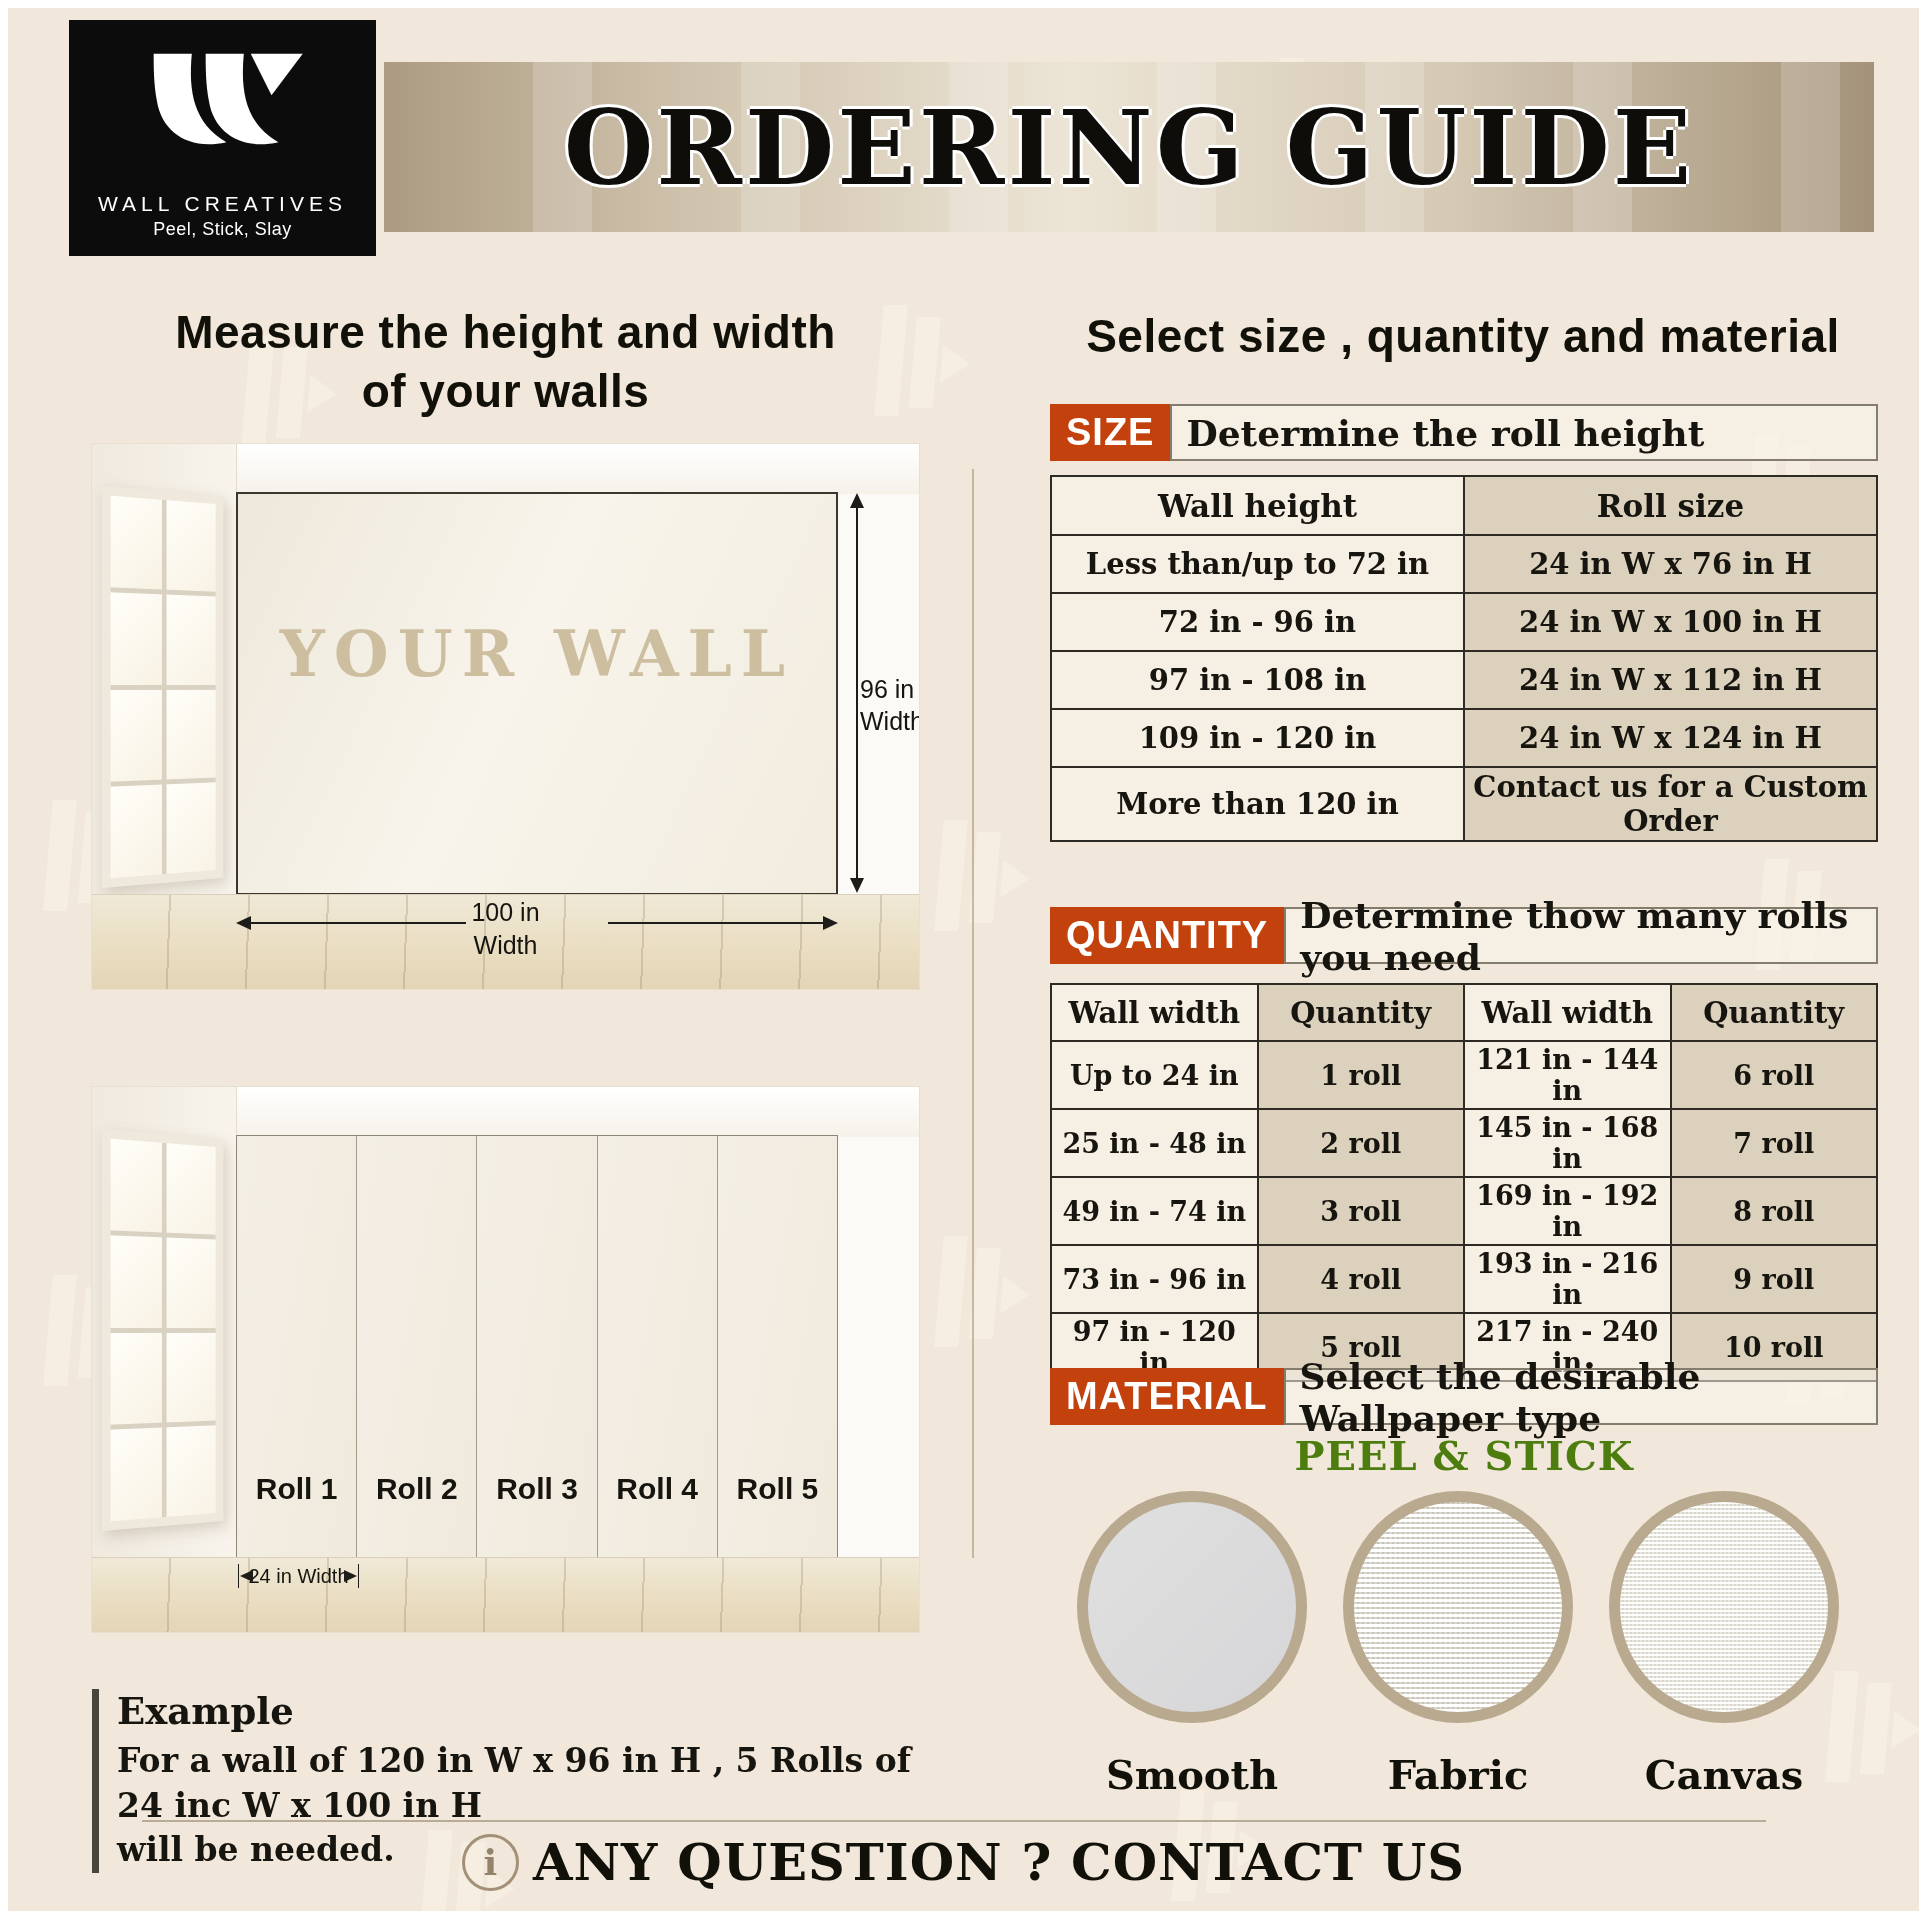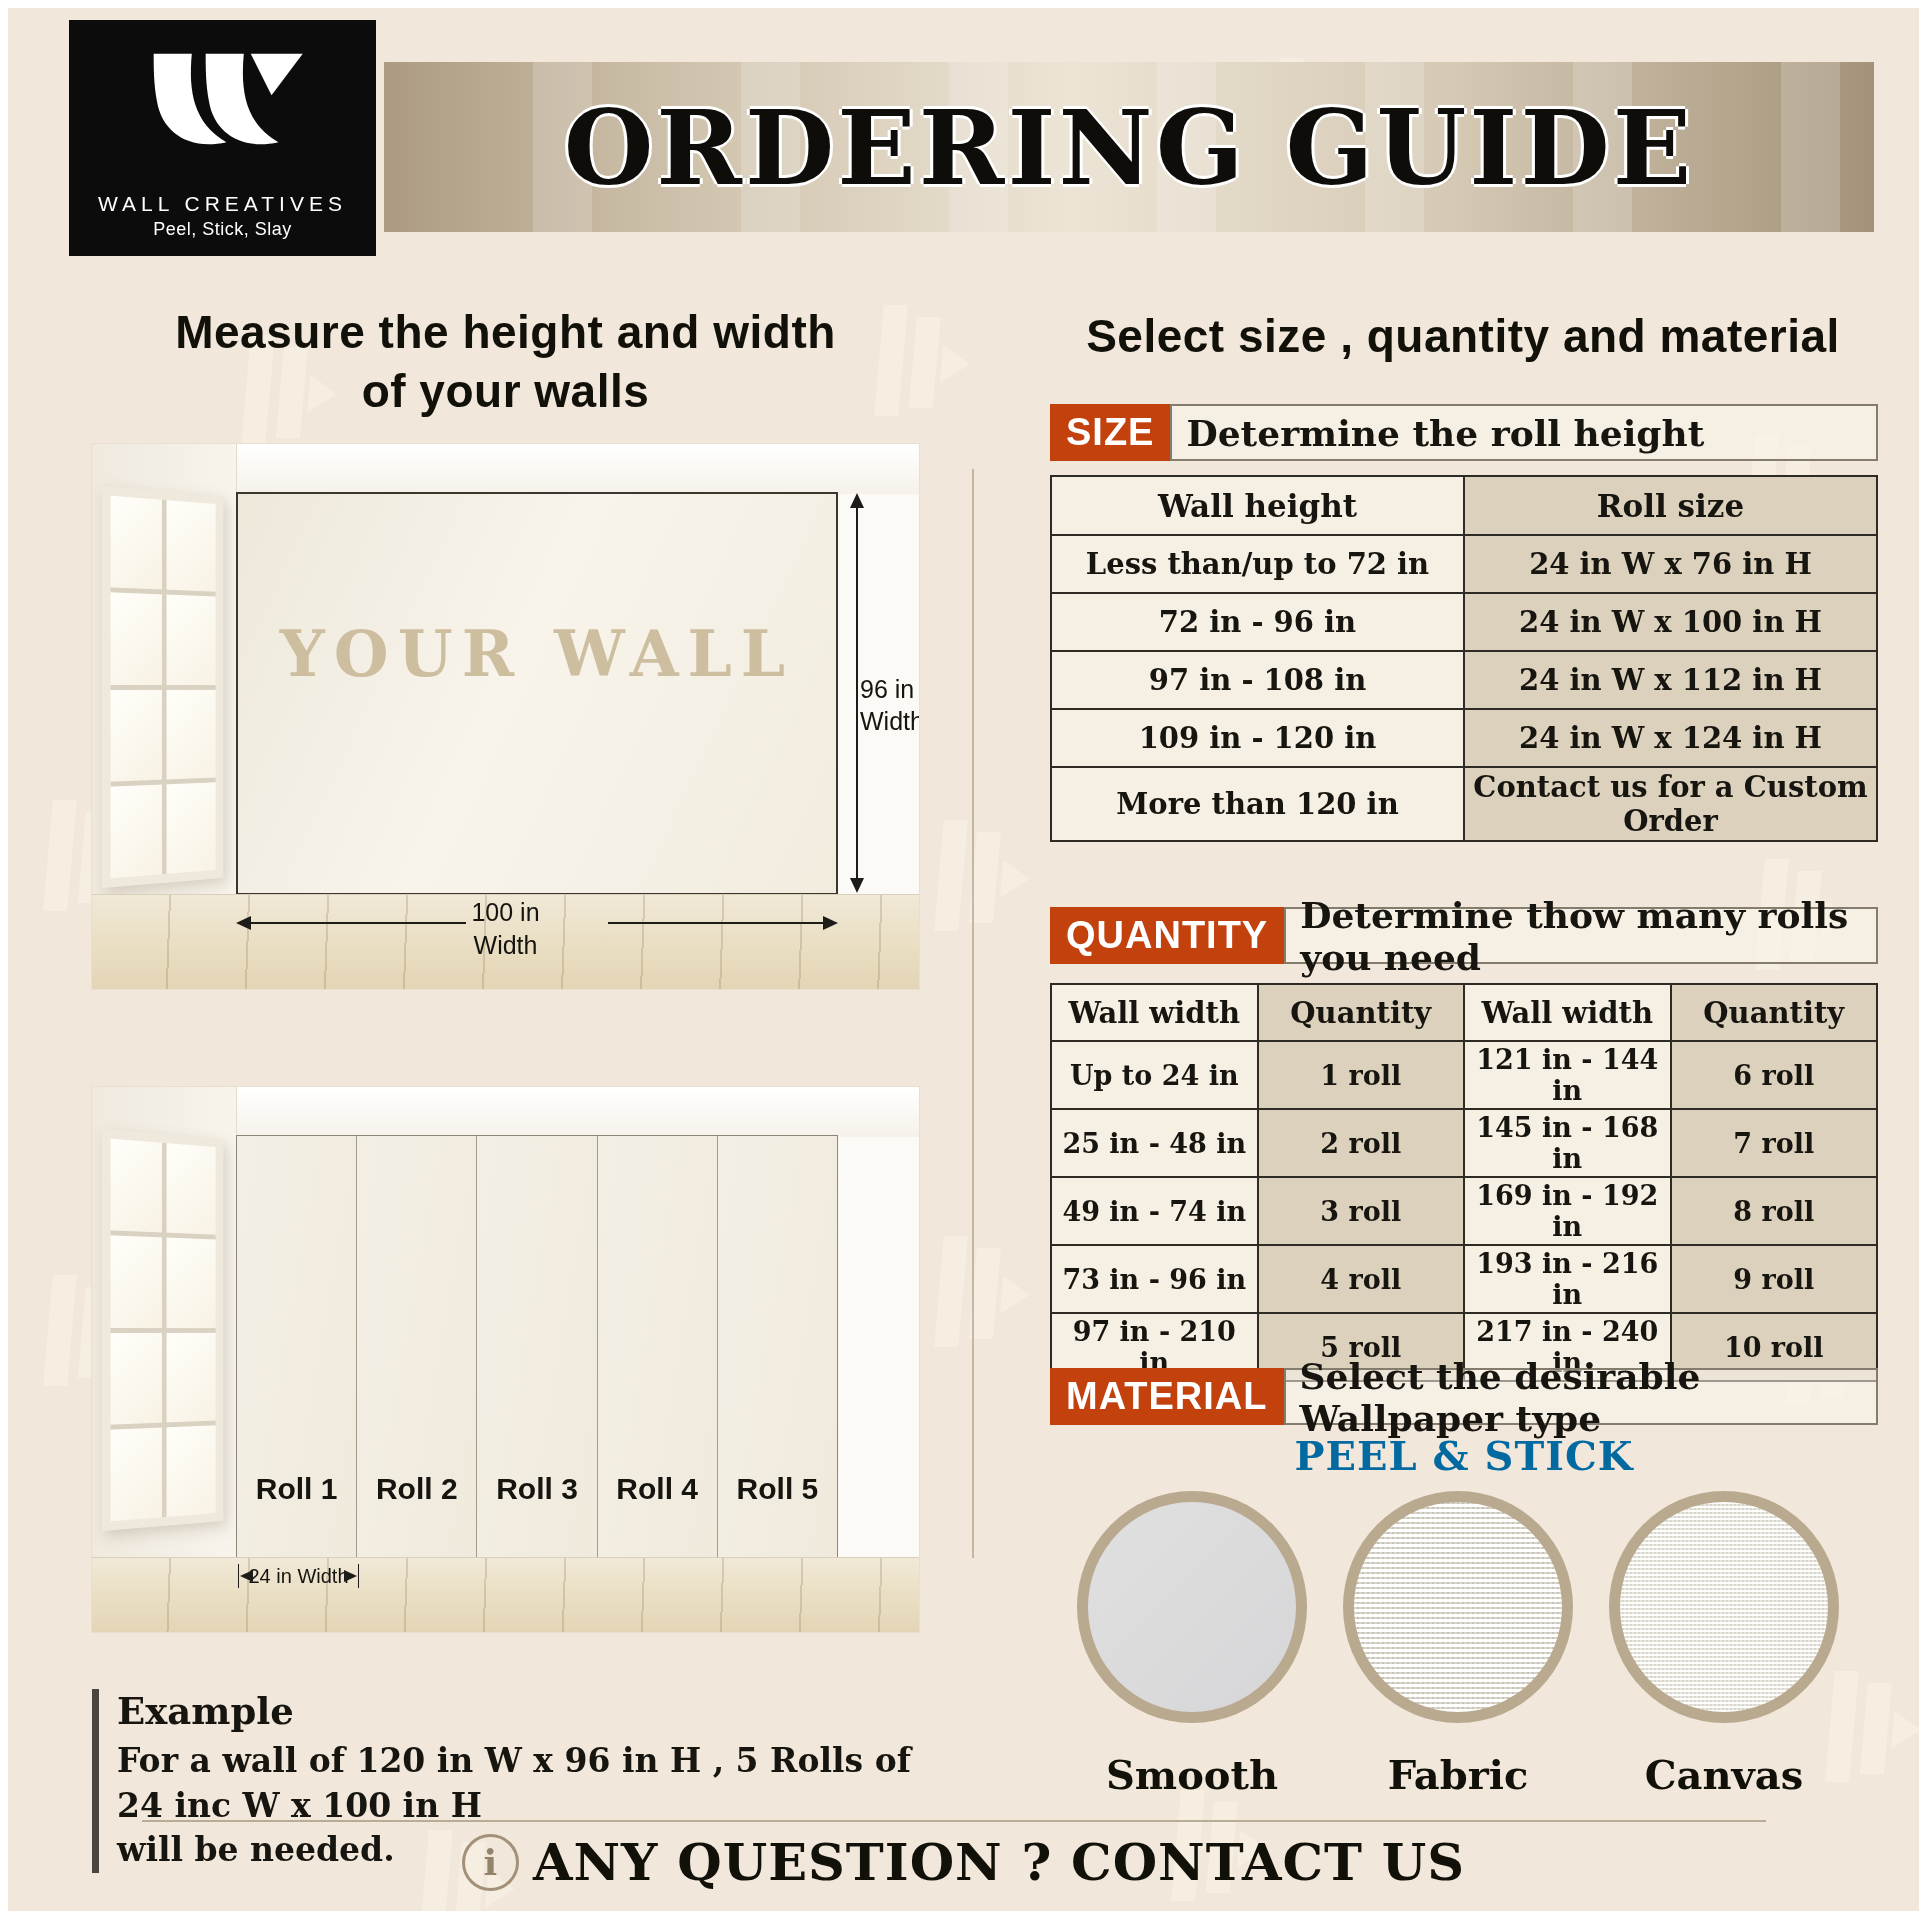--- a/index.html
+++ b/index.html
@@ -111,21 +111,21 @@
   .size-table td{font-size:29px;height:52px;}
   .size-table th:nth-child(odd),.size-table td:nth-child(odd){background:#f6efe3;}
   .size-table th:nth-child(even),.size-table td:nth-child(even){background:#dcd1bd;}
   .qty-table{top:975px;}
   .qty-table th{font-size:29px;height:51px;}
   .qty-table td{font-size:27px;height:51px;}
   .qty-table th:nth-child(odd),.qty-table td:nth-child(odd){background:#f6efe3;}
   .qty-table th:nth-child(even),.qty-table td:nth-child(even){background:#dcd1bd;}
 
   .peel-stick{position:absolute;left:1042px;top:1424px;width:828px;text-align:center;
-              font-family:"DejaVu Serif",serif;font-weight:700;font-size:40px;letter-spacing:1px;color:#0369a1;}
+              font-family:"DejaVu Serif",serif;font-weight:700;font-size:40px;letter-spacing:1px;color:#4d7c0f;}
   .materials{position:absolute;left:1069px;top:1483px;width:762px;display:flex;justify-content:space-between;}
   .material{width:230px;display:flex;flex-direction:column;align-items:center;}
   .swatch{width:208px;height:210px;border-radius:50%;border:11px solid #b9a98f;box-sizing:content-box;}
   .swatch-smooth{background:linear-gradient(135deg,#e0e0e1,#d6d6d8);}
   .swatch-fabric{background:repeating-linear-gradient(0deg,rgba(255,255,255,.95) 0 3px,rgba(185,180,166,.55) 3px 5px),
                  repeating-linear-gradient(90deg,#ffffff 0 3px,#d8d4c9 3px 5px);}
   .swatch-canvas{background:repeating-linear-gradient(0deg,rgba(255,255,255,.9) 0 2px,rgba(200,196,185,.4) 2px 4px),
                  repeating-linear-gradient(90deg,#fcfbf8 0 2px,#e4e1d8 2px 4px);}
   .material-name{margin-top:28px;font-family:"DejaVu Serif",serif;font-weight:700;font-size:40px;color:#121109;}
 
@@ -326,21 +326,21 @@
         <td>169 in - 192 in</td>
         <td>8 roll</td>
       </tr>
       <tr>
         <td>73 in - 96 in</td>
         <td>4 roll</td>
         <td>193 in - 216 in</td>
         <td>9 roll</td>
       </tr>
       <tr>
-        <td>97 in - 210 in</td>
+        <td>97 in - 120 in</td>
         <td>5 roll</td>
         <td>217 in - 240 in</td>
         <td>10 roll</td>
       </tr>
     </tbody>
       </table>
 
     <div class="section-bar bar-material">
       <div class="section-label">MATERIAL</div>
       <div class="section-subtitle">Select the desirable Wallpaper type</div>

